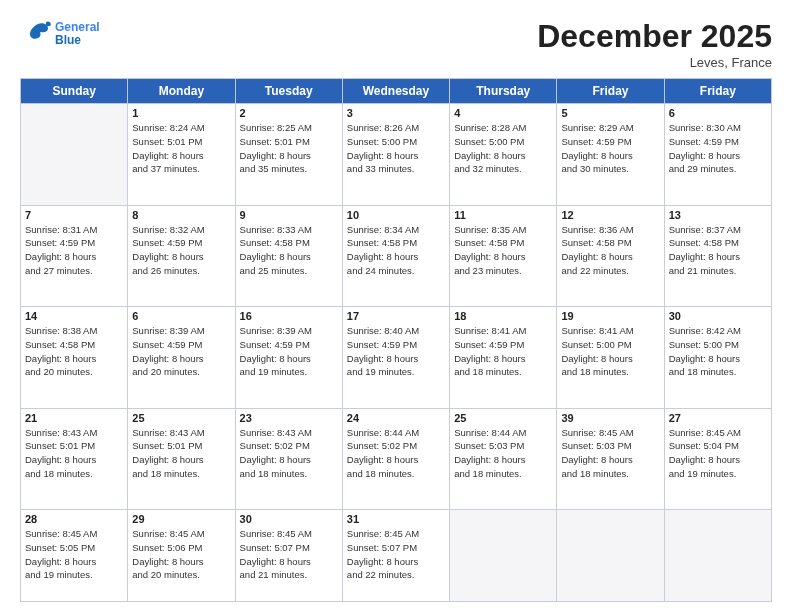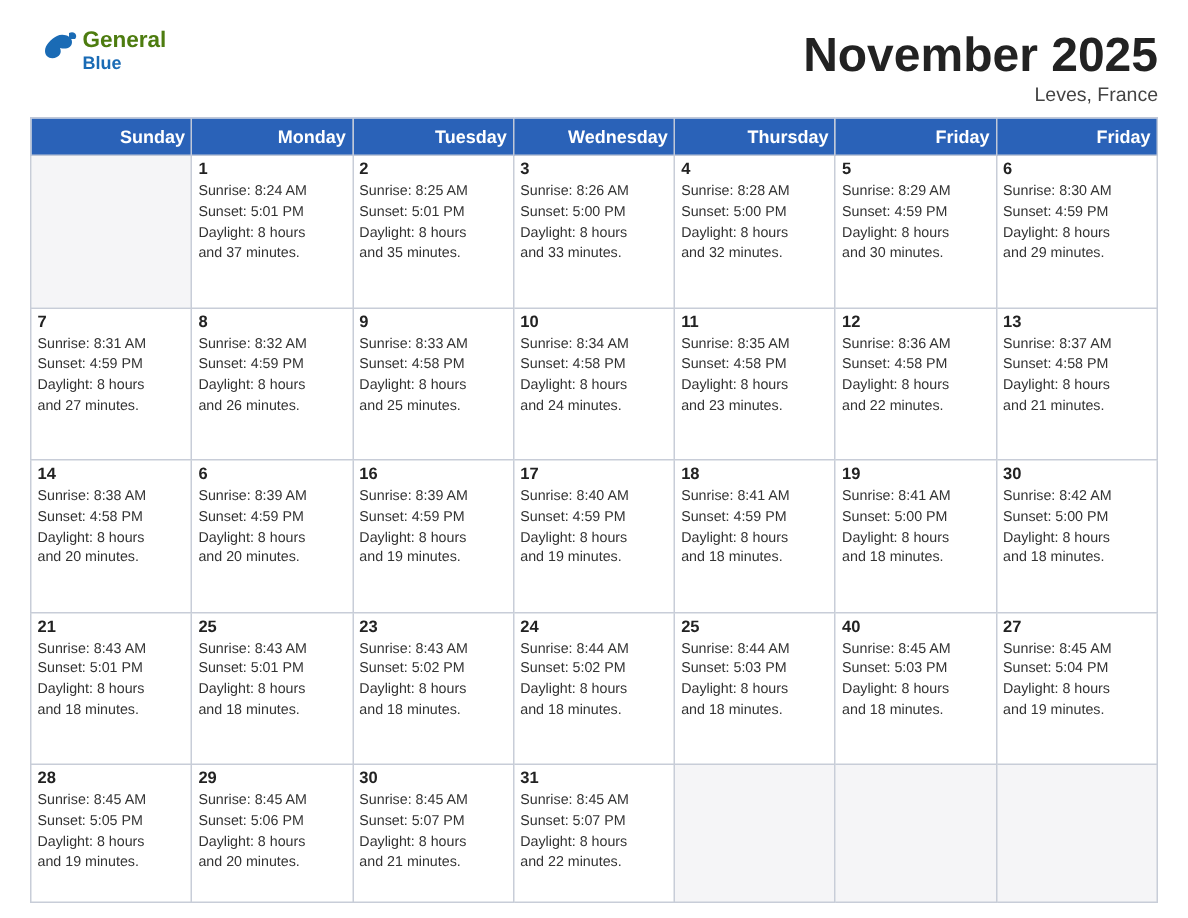--- a/index.html
+++ b/index.html
@@ -27,23 +27,23 @@
       display: flex;
       align-items: center;
       gap: 4px;
     }
     .logo-text {
       display: flex;
       flex-direction: column;
       line-height: 1.1;
     }
     .logo-general {
-      font-size: 15px;
-      font-weight: bold;
-      color: #4d7c0f;
+      font-size: 12px;
+      font-weight: bold;
+      color: #3b82f6;
     }
     .logo-blue {
       font-size: 12px;
       font-weight: bold;
       color: #1a6bb5;
     }
     .title-block {
       text-align: right;
     }
     .month-title {
@@ -59,21 +59,21 @@
       width: 100%;
       border-collapse: collapse;
       flex: 1;
     }
     .calendar th {
       background: #2a62b8;
       color: #fff;
       font-size: 12px;
       font-weight: bold;
       padding: 5px 4px;
-      text-align: right;
+      text-align: center;
       border: 1px solid #c0c8d8;
     }
     .calendar td {
       vertical-align: top;
       border: 1px solid #c8cdd8;
       padding: 3px 4px 3px 4px;
       width: calc(100%/7);
       font-size: 10px;
       color: #333;
       background: #fff;
@@ -112,21 +112,21 @@
       <path d="M18 6 C22 4, 28 6, 28 10 C28 14, 24 15, 20 14 C20 14, 22 18, 18 20 C14 22, 10 20, 10 16 C10 12, 14 8, 18 6Z" fill="#1a6bb5"></path>
       <path d="M26 4 C30 2, 32 6, 30 8 L26 8Z" fill="#1a6bb5"></path>
     </svg>
     <div class="logo-text">
       <span class="logo-general">General</span>
       <span class="logo-blue">Blue</span>
     </div>
   </div>
 </div>
     <div class="title-block">
-      <div class="month-title">November 2025</div>
+      <div class="month-title">December 2025</div>
       <div class="location">Leves, France</div>
     </div>
   </div>
 
   <table class="calendar">
     <thead>
       <tr>
       <th>Sunday</th>
           <th>Monday</th>
           <th>Tuesday</th>
@@ -239,21 +239,21 @@
           </td>
           <td>
             <div class="day-num">24</div>
             <div class="day-detail">Sunrise: 8:44 AM<br>Sunset: 5:02 PM<br>Daylight: 8 hours<br>and 18 minutes.</div>
           </td>
           <td>
             <div class="day-num">25</div>
             <div class="day-detail">Sunrise: 8:44 AM<br>Sunset: 5:03 PM<br>Daylight: 8 hours<br>and 18 minutes.</div>
           </td>
           <td>
-            <div class="day-num">40</div>
+            <div class="day-num">39</div>
             <div class="day-detail">Sunrise: 8:45 AM<br>Sunset: 5:03 PM<br>Daylight: 8 hours<br>and 18 minutes.</div>
           </td>
           <td>
             <div class="day-num">27</div>
             <div class="day-detail">Sunrise: 8:45 AM<br>Sunset: 5:04 PM<br>Daylight: 8 hours<br>and 19 minutes.</div>
           </td>
         </tr>
         <tr class="last-row">
           <td>
             <div class="day-num">28</div>

